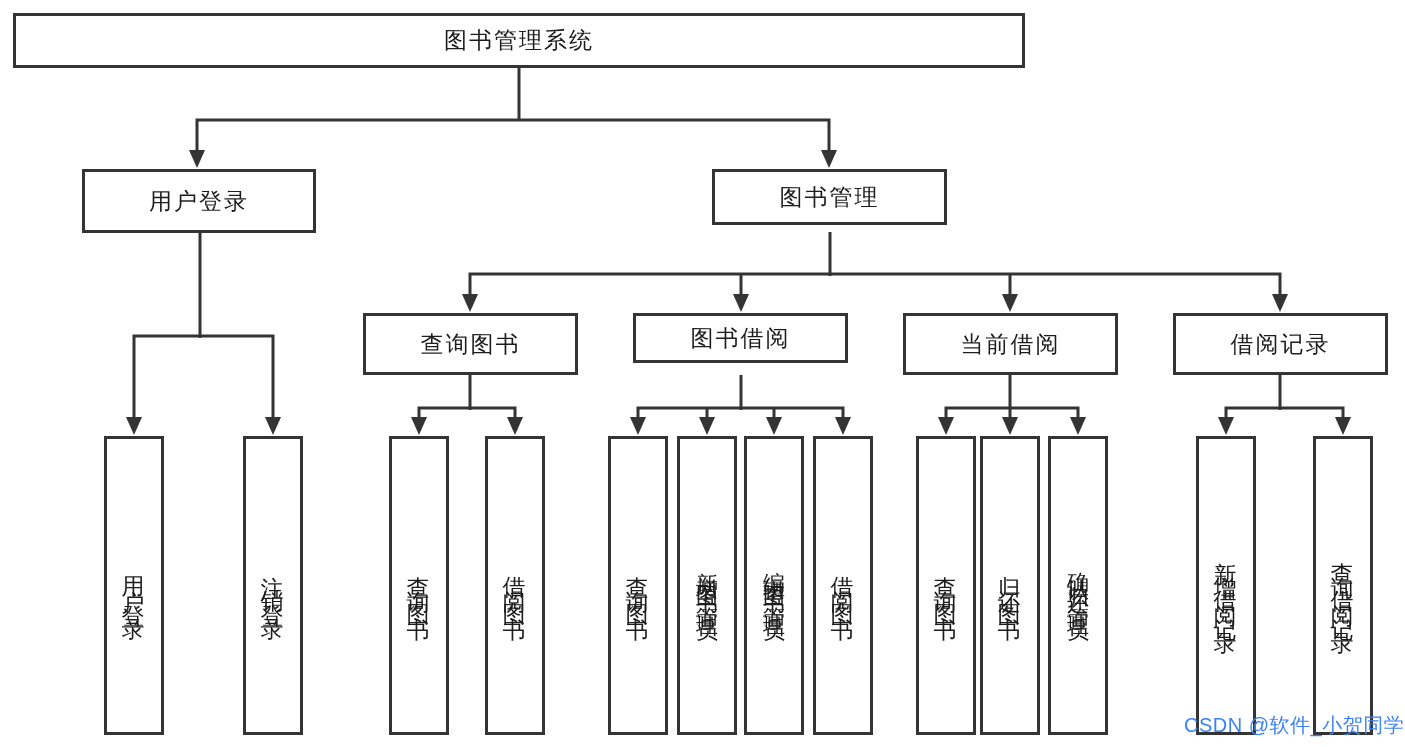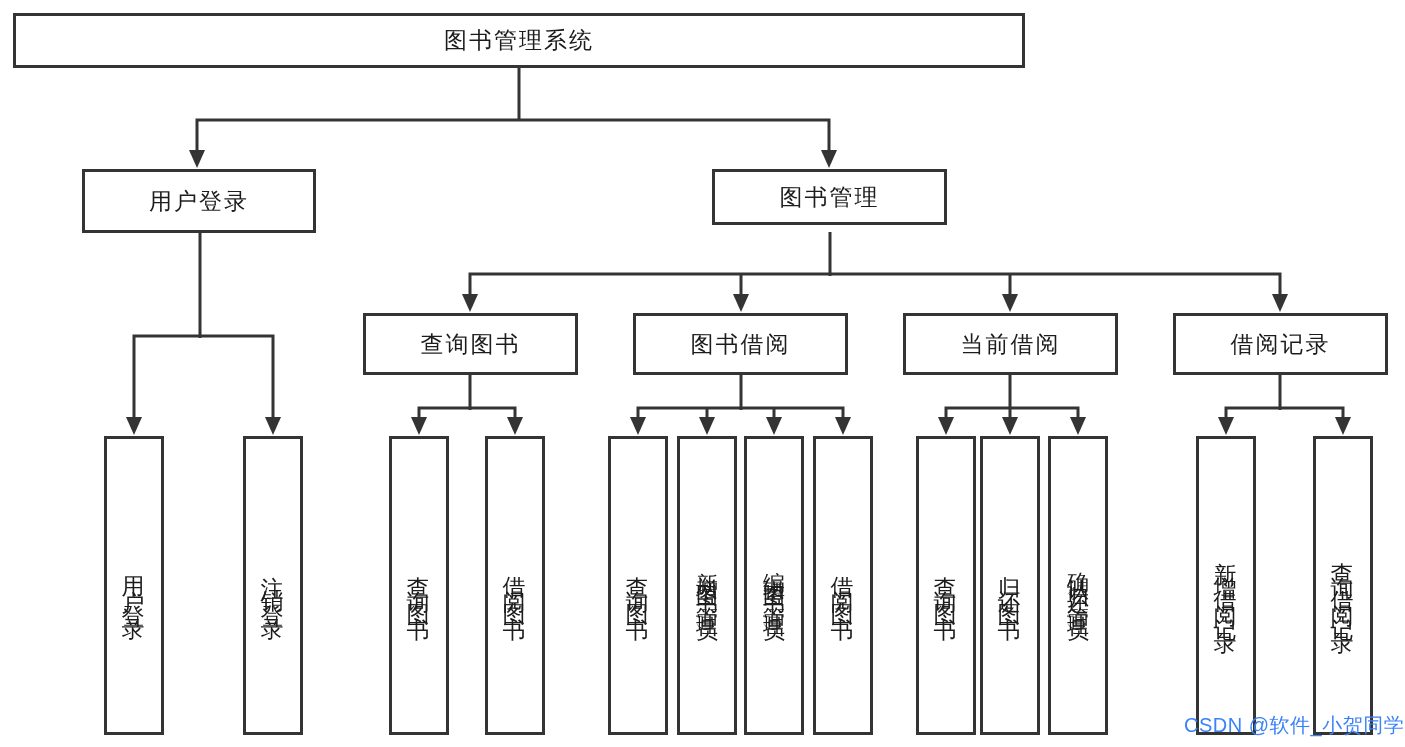--- a/index.html
+++ b/index.html
@@ -69,21 +69,21 @@
       <polygon points="1335,417 1351,417 1343,435"></polygon>
     </g>
   </svg>
 
   <div class="box" style="left:13px;top:13px;width:1012px;height:55px">图书管理系统</div>
 
   <div class="box" style="left:82px;top:169px;width:234px;height:64px">用户登录</div>
   <div class="box" style="left:712px;top:169px;width:235px;height:56px">图书管理</div>
 
   <div class="box" style="left:363px;top:313px;width:215px;height:62px">查询图书</div>
-  <div class="box" style="left:633px;top:313px;width:215px;height:62px">图书借阅</div>
+  <div class="box" style="left:633px;top:313px;width:215px;height:50px">图书借阅</div>
   <div class="box" style="left:903px;top:313px;width:215px;height:62px">当前借阅</div>
   <div class="box" style="left:1173px;top:313px;width:215px;height:62px">借阅记录</div>
 
   <div class="vbox" style="left:104px;top:436px;width:60px;height:299px">用户登录</div>
   <div class="vbox" style="left:243px;top:436px;width:60px;height:299px">注销登录</div>
 
   <div class="vbox" style="left:389px;top:436px;width:60px;height:299px">查询图书</div>
   <div class="vbox" style="left:485px;top:436px;width:60px;height:299px">借阅图书</div>
 
   <div class="vbox" style="left:608px;top:436px;width:60px;height:299px">查询图书</div>

